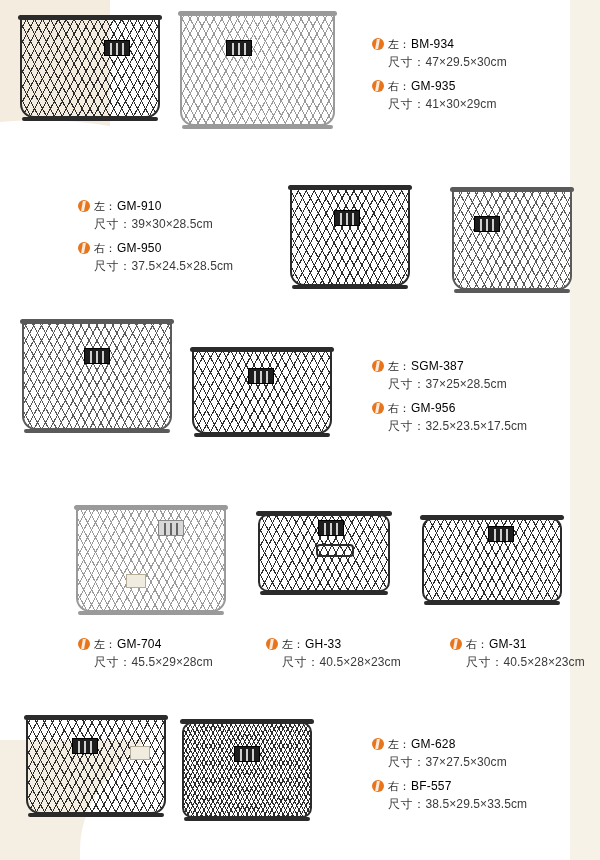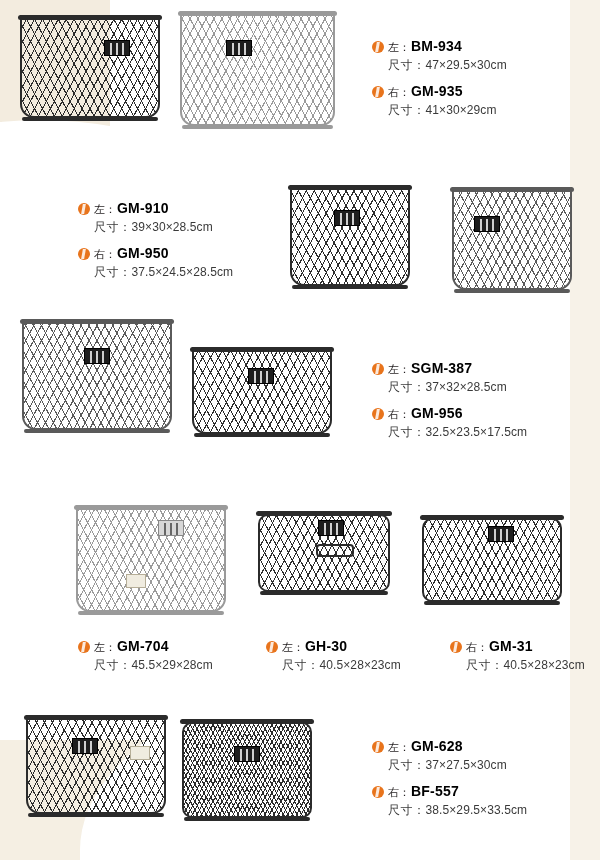--- a/index.html
+++ b/index.html
@@ -102,22 +102,22 @@
     background: #ffffff;
     opacity: .85;
     transform: skewX(-10deg);
   }
   .lr-side {
     font-size: 11px;
     color: #231f20;
     margin-right: 1px;
   }
   .lr-code {
-    font-weight: bold;
-    font-size: 14px;
+    font-weight: normal;
+    font-size: 12px;
     letter-spacing: .2px;
     color: #000000;
   }
   .dim-row {
     font-size: 12px;
     color: #3a3a3a;
     margin-left: 16px;
     margin-top: 1px;
     margin-bottom: 6px;
     letter-spacing: .1px;
@@ -307,21 +307,21 @@
     </div>
   </div>
 
   <div class="label-block" style="left:372px; top:358px;">
     <div class="label-row">
       <span class="lr-icon"></span>
       <span class="lr-side">左：</span>
       <span class="lr-code">SGM-387</span>
     </div>
     <div class="dim-row">
-      <span class="dim-label">尺寸：</span><span>37×32×28.5cm</span>
+      <span class="dim-label">尺寸：</span><span>37×25×28.5cm</span>
     </div>
     <div class="label-row">
       <span class="lr-icon"></span>
       <span class="lr-side">右：</span>
       <span class="lr-code">GM-956</span>
     </div>
     <div class="dim-row">
       <span class="dim-label">尺寸：</span><span>32.5×23.5×17.5cm</span>
     </div>
   </div>
@@ -369,21 +369,21 @@
     </div>
     <div class="dim-row">
       <span class="dim-label">尺寸：</span><span>45.5×29×28cm</span>
     </div>
   </div>
 
   <div class="label-block" style="left:266px; top:636px;">
     <div class="label-row">
       <span class="lr-icon"></span>
       <span class="lr-side">左：</span>
-      <span class="lr-code">GH-30</span>
+      <span class="lr-code">GH-33</span>
     </div>
     <div class="dim-row">
       <span class="dim-label">尺寸：</span><span>40.5×28×23cm</span>
     </div>
   </div>
 
   <div class="label-block" style="left:450px; top:636px;">
     <div class="label-row">
       <span class="lr-icon"></span>
       <span class="lr-side">右：</span>

